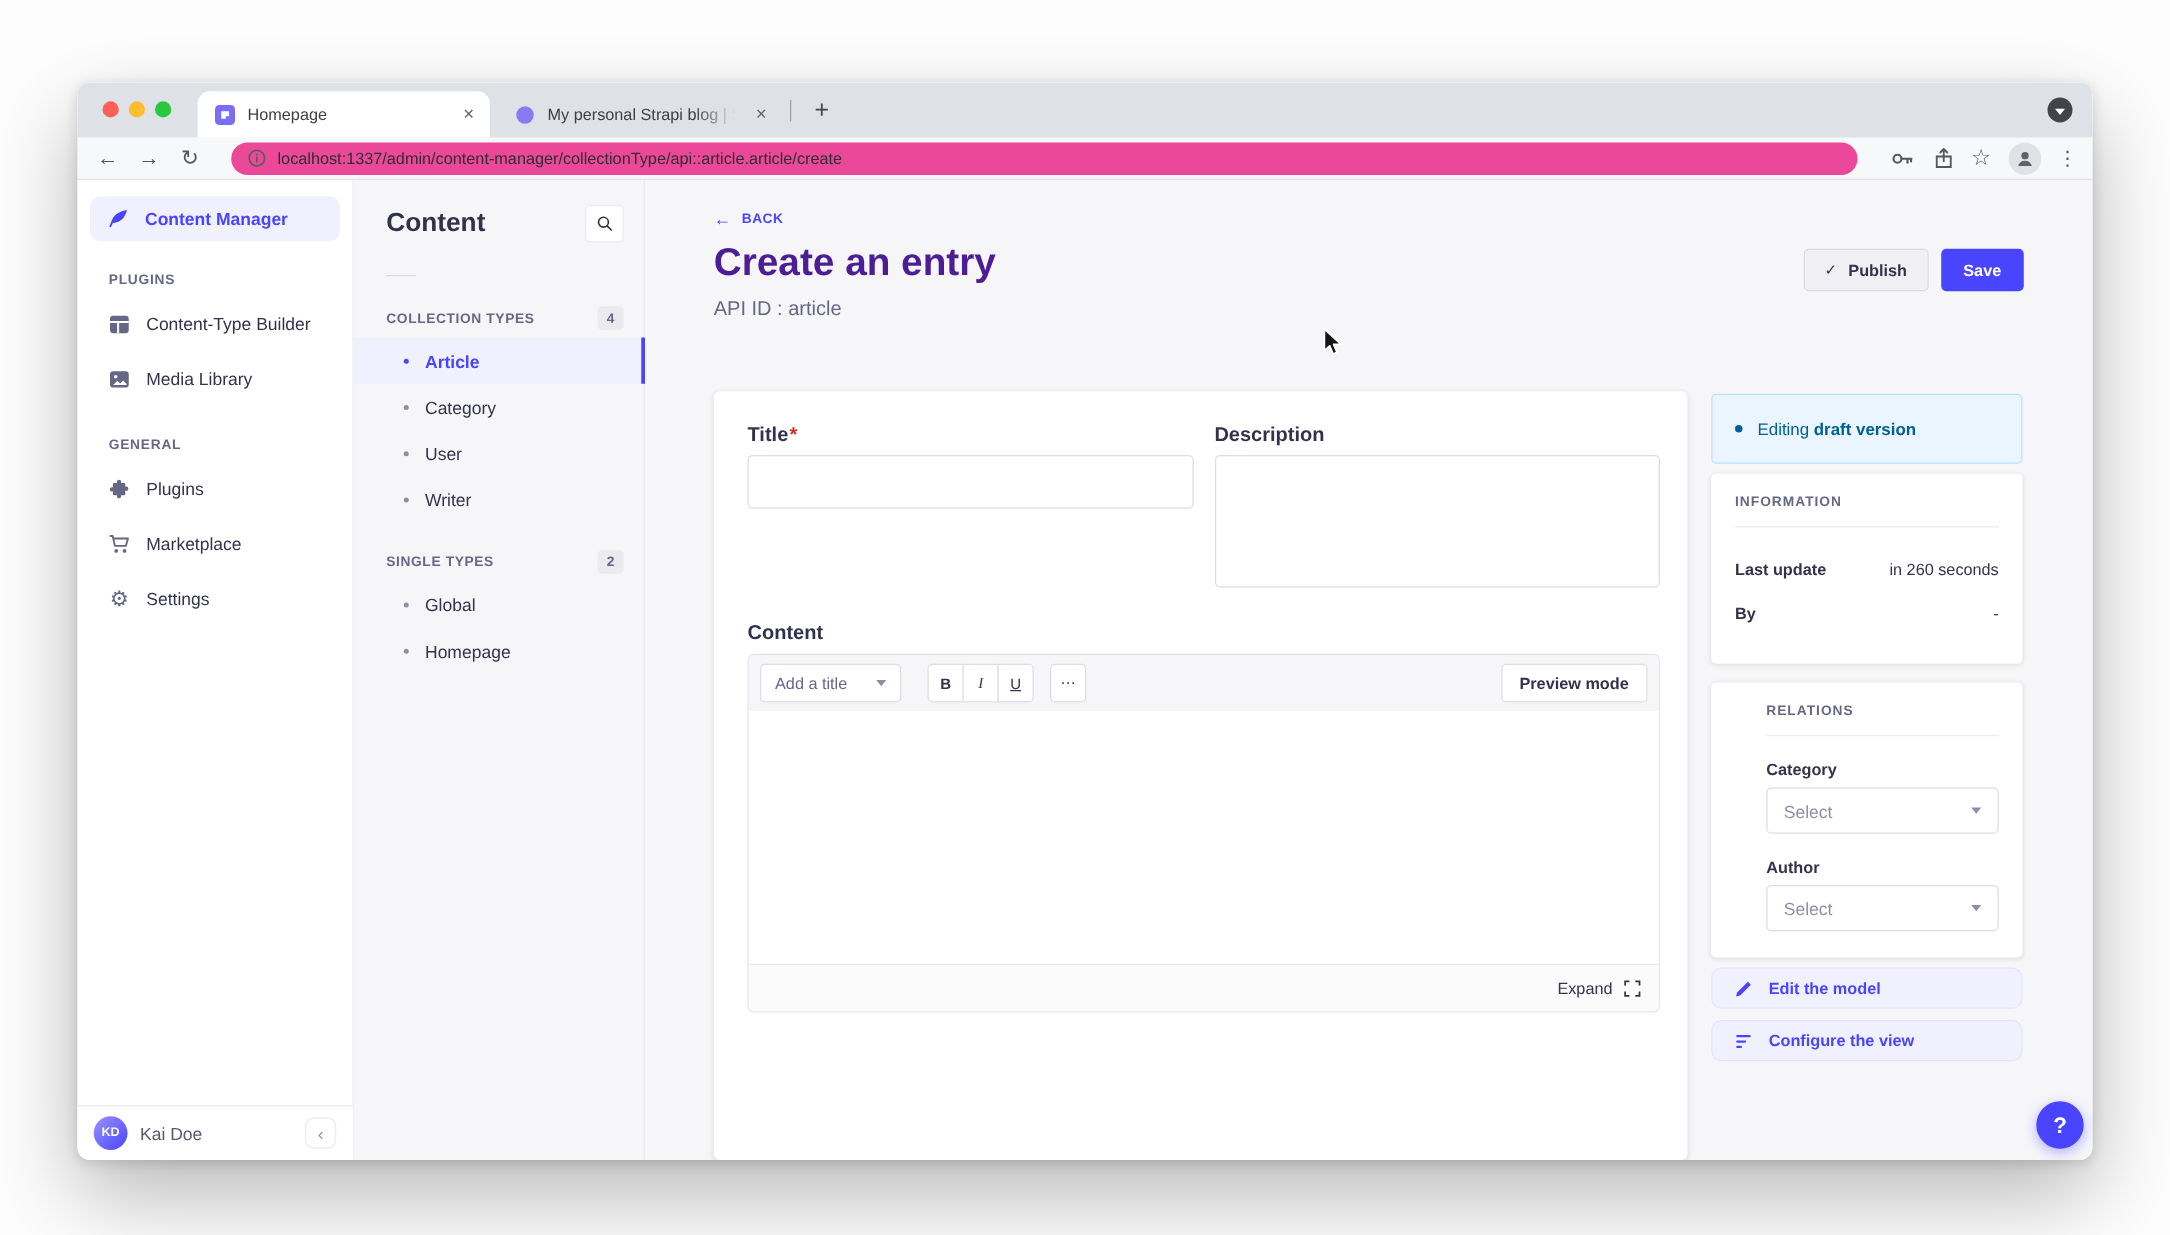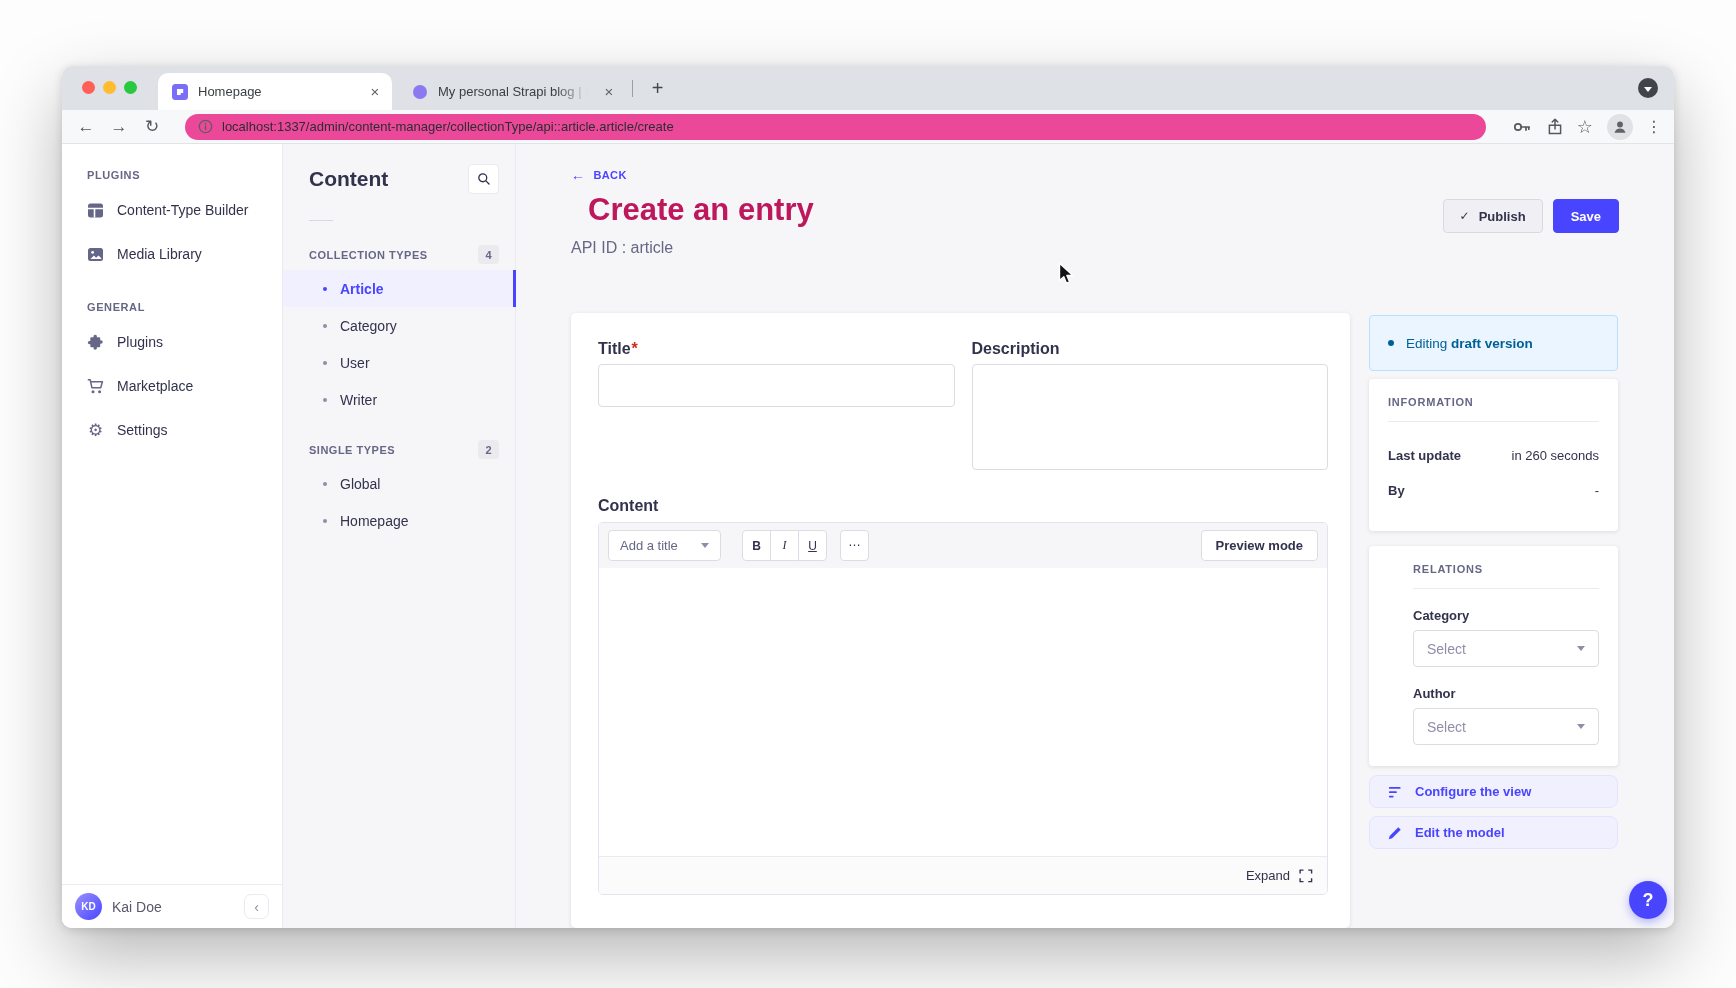--- a/index.html
+++ b/index.html
@@ -87,42 +87,42 @@
   .sub-dot { width:4px; height:4px; border-radius:50%; background:#8e8ea9; flex:none; }
   .sub-item.selected { background:#f0f0ff; color:#4945ff; font-weight:700; }
   .sub-item.selected .sub-dot { background:#4945ff; }
   .sub-item.selected::after { content:""; position:absolute; right:-1px; top:0; bottom:0; width:3px; background:#4945ff; }
 
   
   .main { flex:1; position:relative; min-width:0; }
   .back { position:absolute; left:55px; top:24px; display:flex; align-items:center; gap:8px; color:#4945ff;
       font-size:11px; font-weight:700; letter-spacing:.4px; }
   .back-arrow { font-size:14px; line-height:1; font-weight:400; }
-  .page-title { position:absolute; left:72px; top:48px; font-size:31px; font-weight:700; color:#be185d; }
+  .page-title { position:absolute; left:55px; top:48px; font-size:31px; font-weight:700; color:#4c1d95; }
   .page-sub { position:absolute; left:55px; top:95px; font-size:16px; color:#666687; }
   .actions { position:absolute; top:55px; right:55px; display:flex; gap:10px; }
   .btn-publish { height:34px; padding:0 16px; background:#f0f0f4; border:1px solid #d9d9e3; border-radius:4px;
       display:flex; align-items:center; gap:9px; font-size:13px; font-weight:600; color:#32324d; }
   .btn-publish .chk { font-size:12px; }
   .btn-save { height:34px; padding:0 17px; background:#4945ff; border:1px solid #4945ff; border-radius:4px;
       color:#fff; font-size:13px; font-weight:600; display:flex; align-items:center; }
 
   
   .card { position:absolute; left:55px; top:169px; width:779px; height:615px; background:#fff; border-radius:5px;
       box-shadow:0 1px 4px rgba(33,33,52,.12); padding:27px 22px 0 27px; }
   .form-row { display:flex; gap:17px; }
   .field { flex:1; min-width:0; }
   .field-label { font-size:16px; font-weight:700; color:#32324d; margin-bottom:6px; display:block; }
   .req { color:#d02b20; margin-left:1px; }
   .text-input { width:100%; height:43px; border:1px solid #dcdce4; border-radius:4px; background:#fff;
       outline:none; padding:0 12px; font-size:14px; color:#32324d; }
   .textarea { width:100%; height:106px; border:1px solid #dcdce4; border-radius:4px; background:#fff;
       resize:none; outline:none; padding:10px 12px; font-size:14px; color:#32324d; }
   .content-block { margin-top:23px; }
-  .editor { margin-top:7px; border:1px solid #e3e3ee; border-radius:5px; overflow:hidden; height:373px;
+  .editor { margin-top:7px; border:1px solid #e3e3ee; border-radius:5px; overflow:hidden; height:287px;
       display:flex; flex-direction:column; background:#fff; }
   .ed-toolbar { height:45px; background:#f6f6f9; display:flex; align-items:center; padding:0 9px; flex:none; }
   .heading-select { width:113px; height:31px; background:#fff; border:1px solid #dcdce4; border-radius:4px;
       display:flex; align-items:center; justify-content:space-between; padding:0 11px; font-size:13px; color:#666687; }
   .caret { width:0; height:0; border-left:4px solid transparent; border-right:4px solid transparent;
       border-top:5px solid #8e8ea9; }
   .fmt-group { display:flex; margin-left:21px; }
   .fmt-btn { width:29px; height:31px; background:#fff; border:1px solid #dcdce4; display:flex; align-items:center;
       justify-content:center; font-size:12px; color:#32324d; margin-left:-1px; }
   .fmt-group .fmt-btn:first-child { border-radius:4px 0 0 4px; margin-left:0; }
@@ -237,20 +237,26 @@
           <path d="M2.8 15.6c.9-3.3 3.3-4.9 6.2-4.9s5.3 1.6 6.2 4.9z" fill="#5f6368"></path>
         </svg>
       </div>
       <span class="dots-glyph">⋮</span>
     </div>
 
     <div class="app">
 
       <div class="leftnav">
 
+        <div class="nav-pill">
+          <svg class="ico17" viewBox="0 0 17 17" style="color:#4945ff">
+            <path d="M15.8 1.2c-5.2.4-9.8 2.9-11.9 7L1.4 14.3l1.3.5 1.6-3.5c4-.2 8-2.5 9.7-6.2z" fill="currentColor"></path>
+          </svg>
+          <span>Content Manager</span>
+        </div>
 
         <div class="nav-section">PLUGINS</div>
         <div class="nav-item first">
           <svg class="ico17" viewBox="0 0 17 17">
             <rect x="1" y="1.5" width="15" height="14" rx="2.5" fill="currentColor"></rect>
             <path d="M1 6.5h15M7.5 6.5v9" stroke="#fff" stroke-width="1.6" fill="none"></path>
           </svg>
           <span>Content-Type Builder</span>
         </div>
         <div class="nav-item">
@@ -422,34 +428,34 @@
               <span>Select</span>
               <span class="caret"></span>
             </div>
             <div class="rel-label">Author</div>
             <div class="select-box">
               <span>Select</span>
               <span class="caret"></span>
             </div>
           </div>
 
+          <div class="panel-btn b1">
+            <svg viewBox="0 0 14 14">
+              <path d="M.8 13.2l.9-3.3 8.6-8.6 2.4 2.4-8.6 8.6z" fill="currentColor"></path>
+            </svg>
+            <span>Edit the model</span>
+          </div>
           <div class="panel-btn b2">
             <svg viewBox="0 0 15 15">
               <rect x="1" y="2.2" width="12.5" height="1.9" rx=".95" fill="currentColor"></rect>
               <rect x="1" y="6.8" width="8.5" height="1.9" rx=".95" fill="currentColor"></rect>
               <rect x="1" y="11.4" width="5" height="1.9" rx=".95" fill="currentColor"></rect>
             </svg>
             <span>Configure the view</span>
           </div>
-          <div class="panel-btn b1">
-            <svg viewBox="0 0 14 14">
-              <path d="M.8 13.2l.9-3.3 8.6-8.6 2.4 2.4-8.6 8.6z" fill="currentColor"></path>
-            </svg>
-            <span>Edit the model</span>
-          </div>
         </div>
       </div>
 
     </div>
 
     <div class="help-fab">?</div>
 
     <svg class="cursor" viewBox="0 0 18 26">
       <path d="M1.5 1.2v17.3l4.3-3.8 2.7 6.5 3.1-1.3-2.7-6.4h6z" fill="#141414" stroke="#fff" stroke-width="1.4" stroke-linejoin="round"></path>
     </svg>

